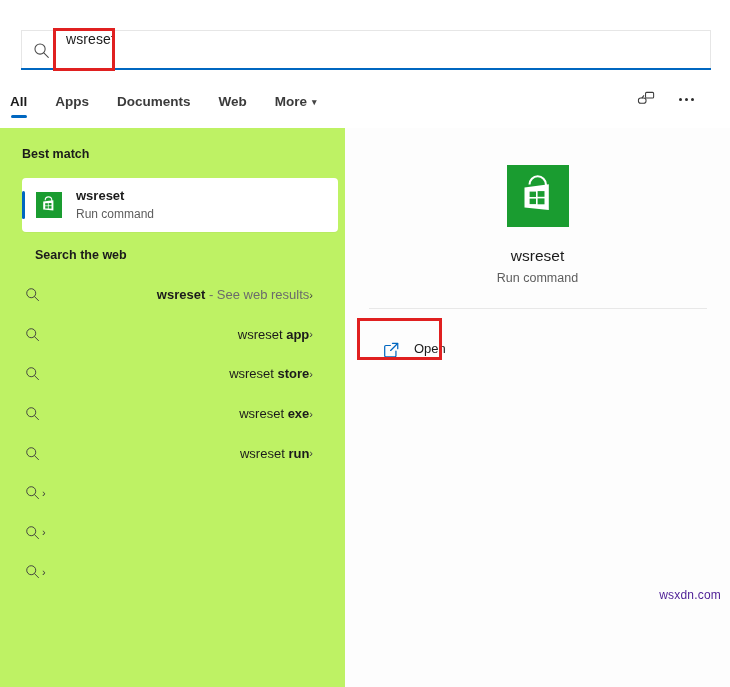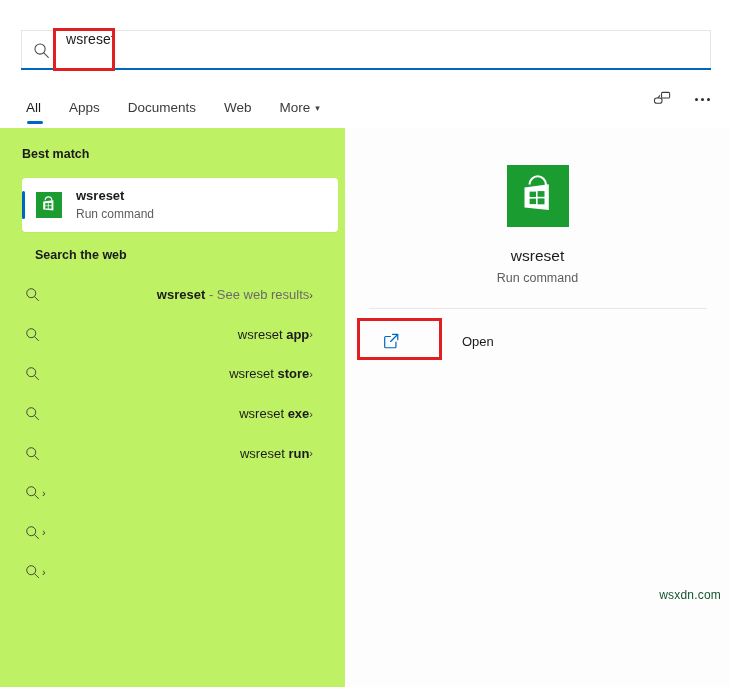--- a/index.html
+++ b/index.html
@@ -55,24 +55,25 @@
     border: 3px solid #e02020;
     pointer-events: none;
     z-index: 40;
   }
   #anno-search { left: 53px; top: 28px; width: 62px; height: 43px; }
   #anno-open   { left: 357px; top: 318px; width: 85px; height: 42px; }
 
   
   .tabs {
     position: absolute;
-    left: 26px; top: 86px;
+    left: 10px; top: 86px;
     width: 690px; height: 38px;
     display: flex;
-    align-items: flex-end;
+    align-items: center;
+    font-weight: bold;
   }
   .tab {
     position: relative;
     font-size: 13.5px;
     color: #3b3b3b;
     padding: 2px 0 9px 0;
     margin-right: 28px;
     cursor: default;
     white-space: nowrap;
   }
@@ -225,43 +226,41 @@
     margin-top: 6px;
   }
   .divider {
     position: absolute;
     left: 24px; top: 180px;
     width: 338px; height: 1px;
     background: #e8e8e8;
   }
   .open-row {
     position: absolute;
-    left: 24px; top: 196px;
+    left: 24px; top: 213px;
     width: 200px; height: 34px;
     display: flex;
-    align-items: center;
     cursor: default;
-    gap: 48px;
   }
   .open-icon {
     width: 18px; height: 18px;
     margin-left: 13px;
     flex: 0 0 auto;
   }
   .open-label {
     margin-left: 14px;
     font-size: 13px;
     color: #1b1b1b;
   }
 
   .watermark {
     position: absolute;
     right: 9px; bottom: 8px;
     font-size: 12px;
-    color: #14532d;
+    color: #4c1d95;
     font-family: "Liberation Sans", sans-serif;
     letter-spacing: .2px;
   }
 </style>
 </head>
 <body>
 
 <div id="app">
 
   <div class="searchbar">

